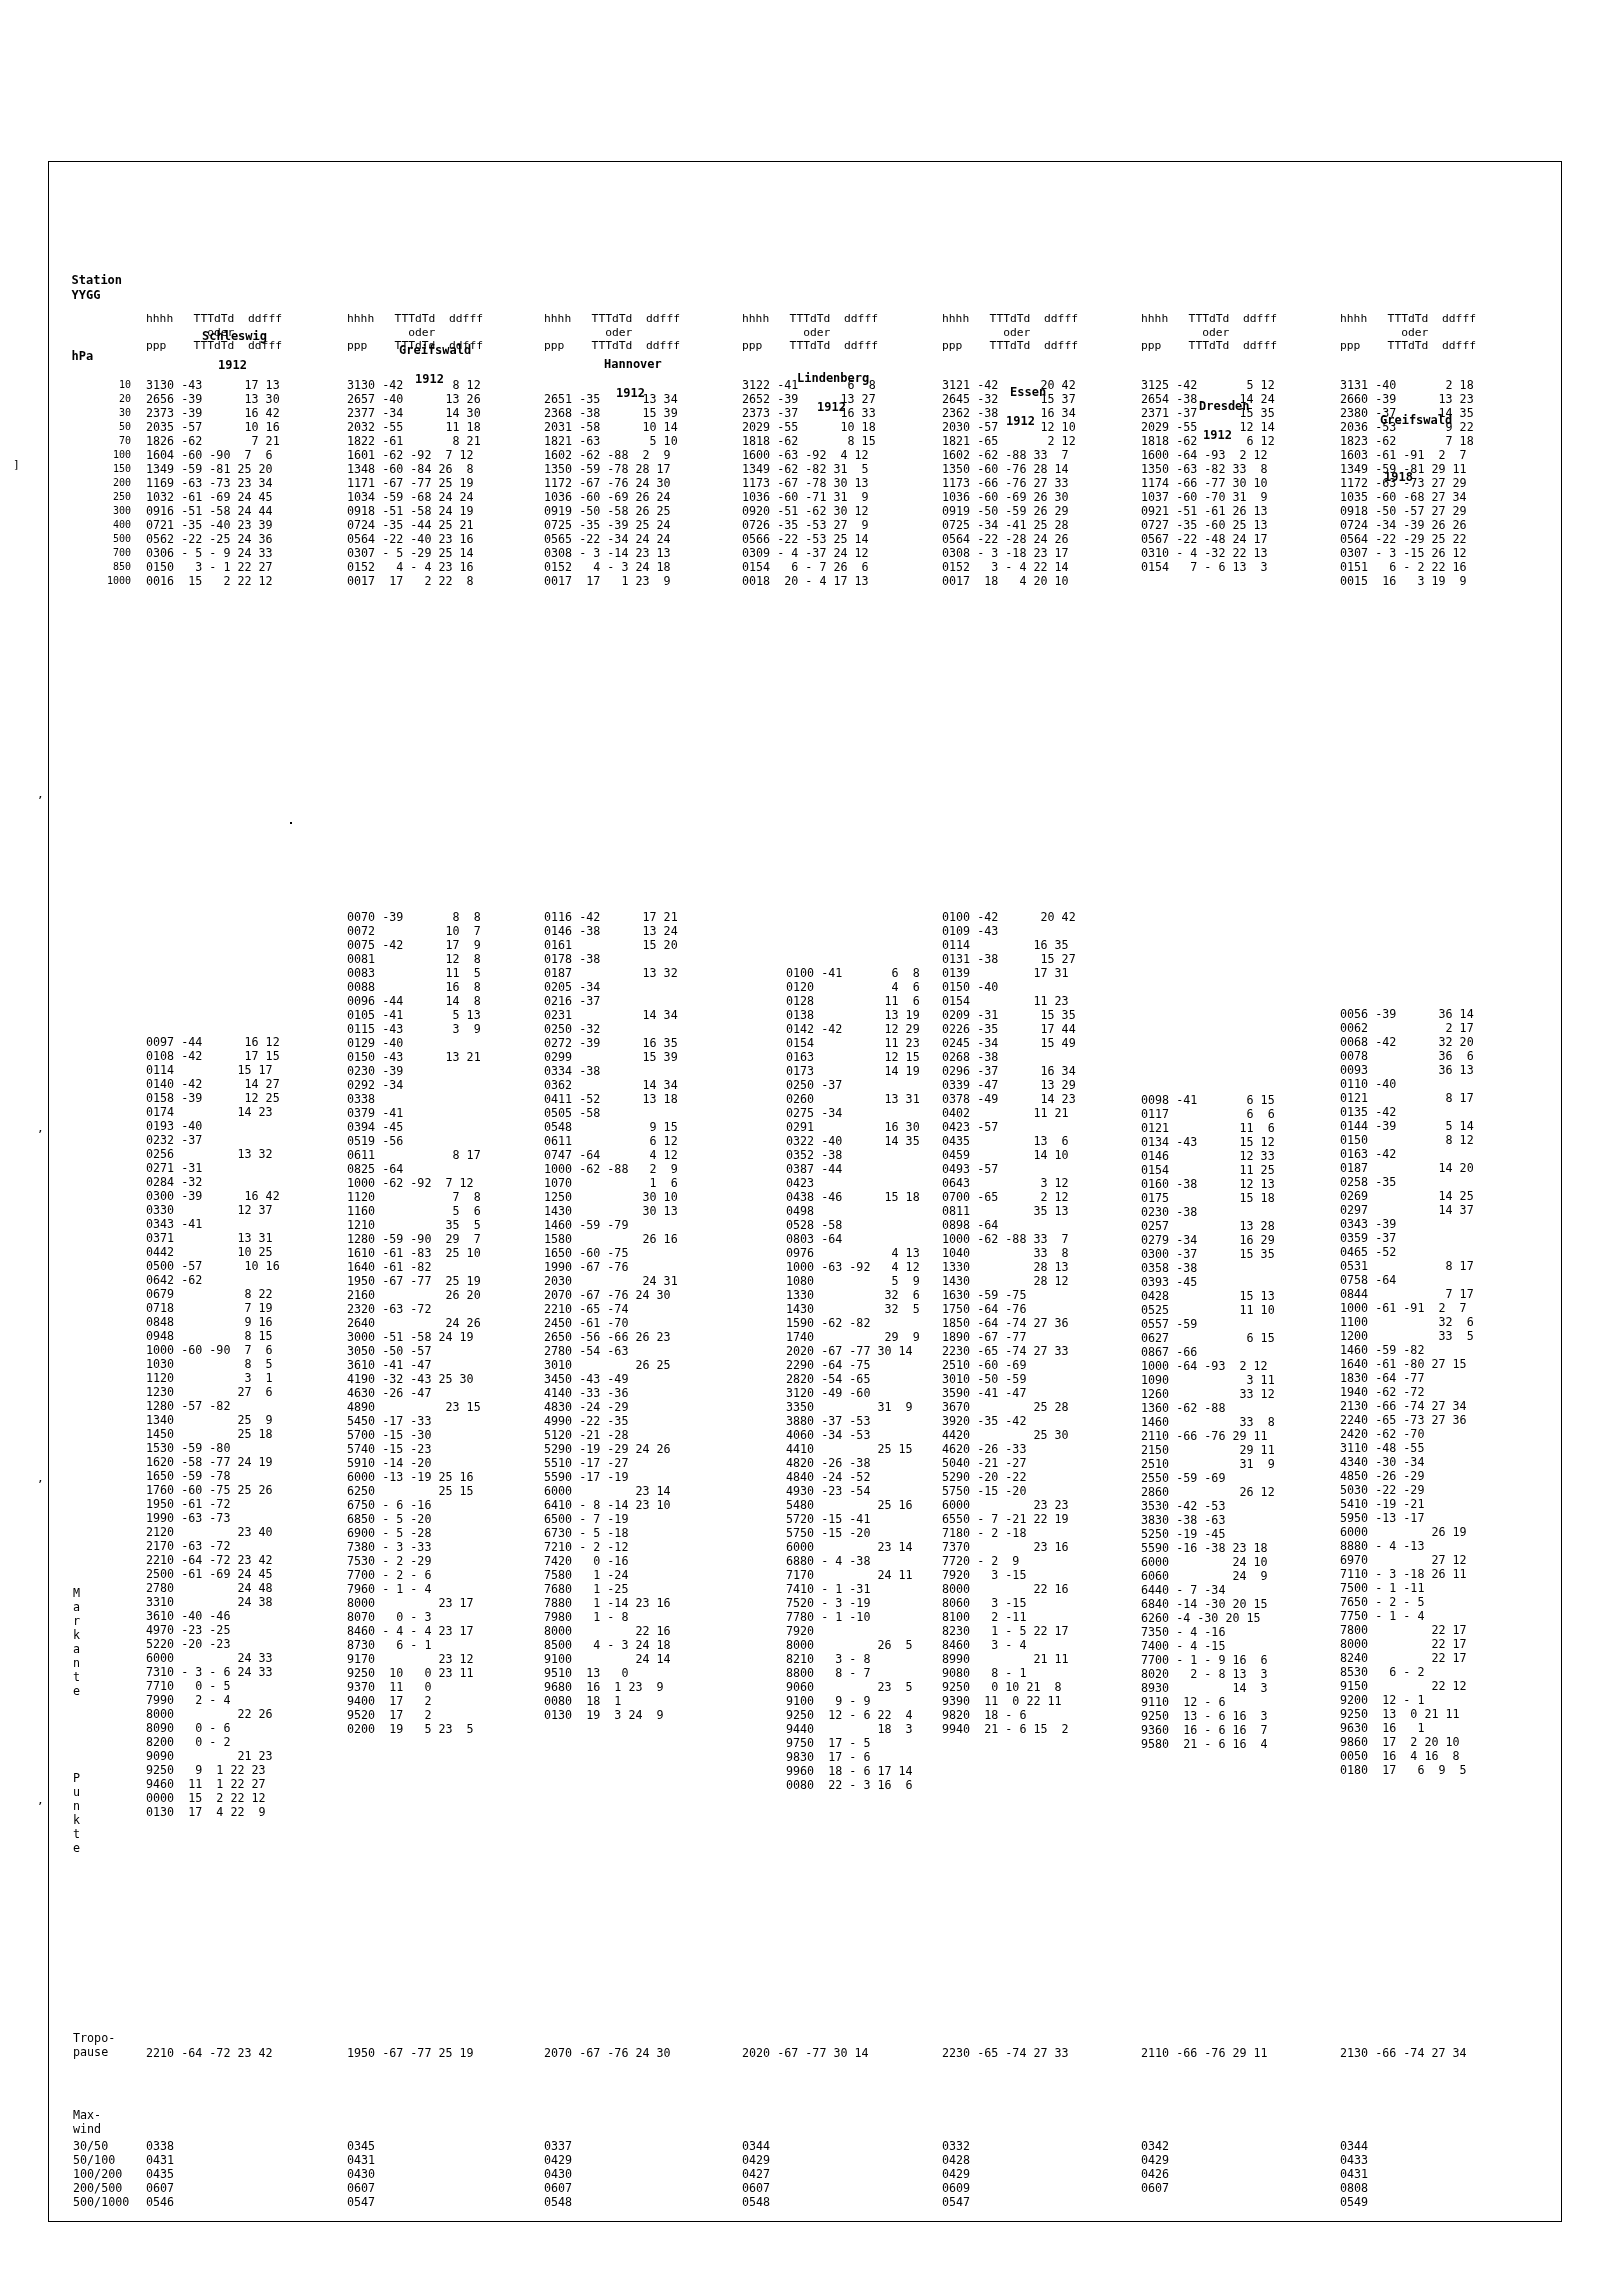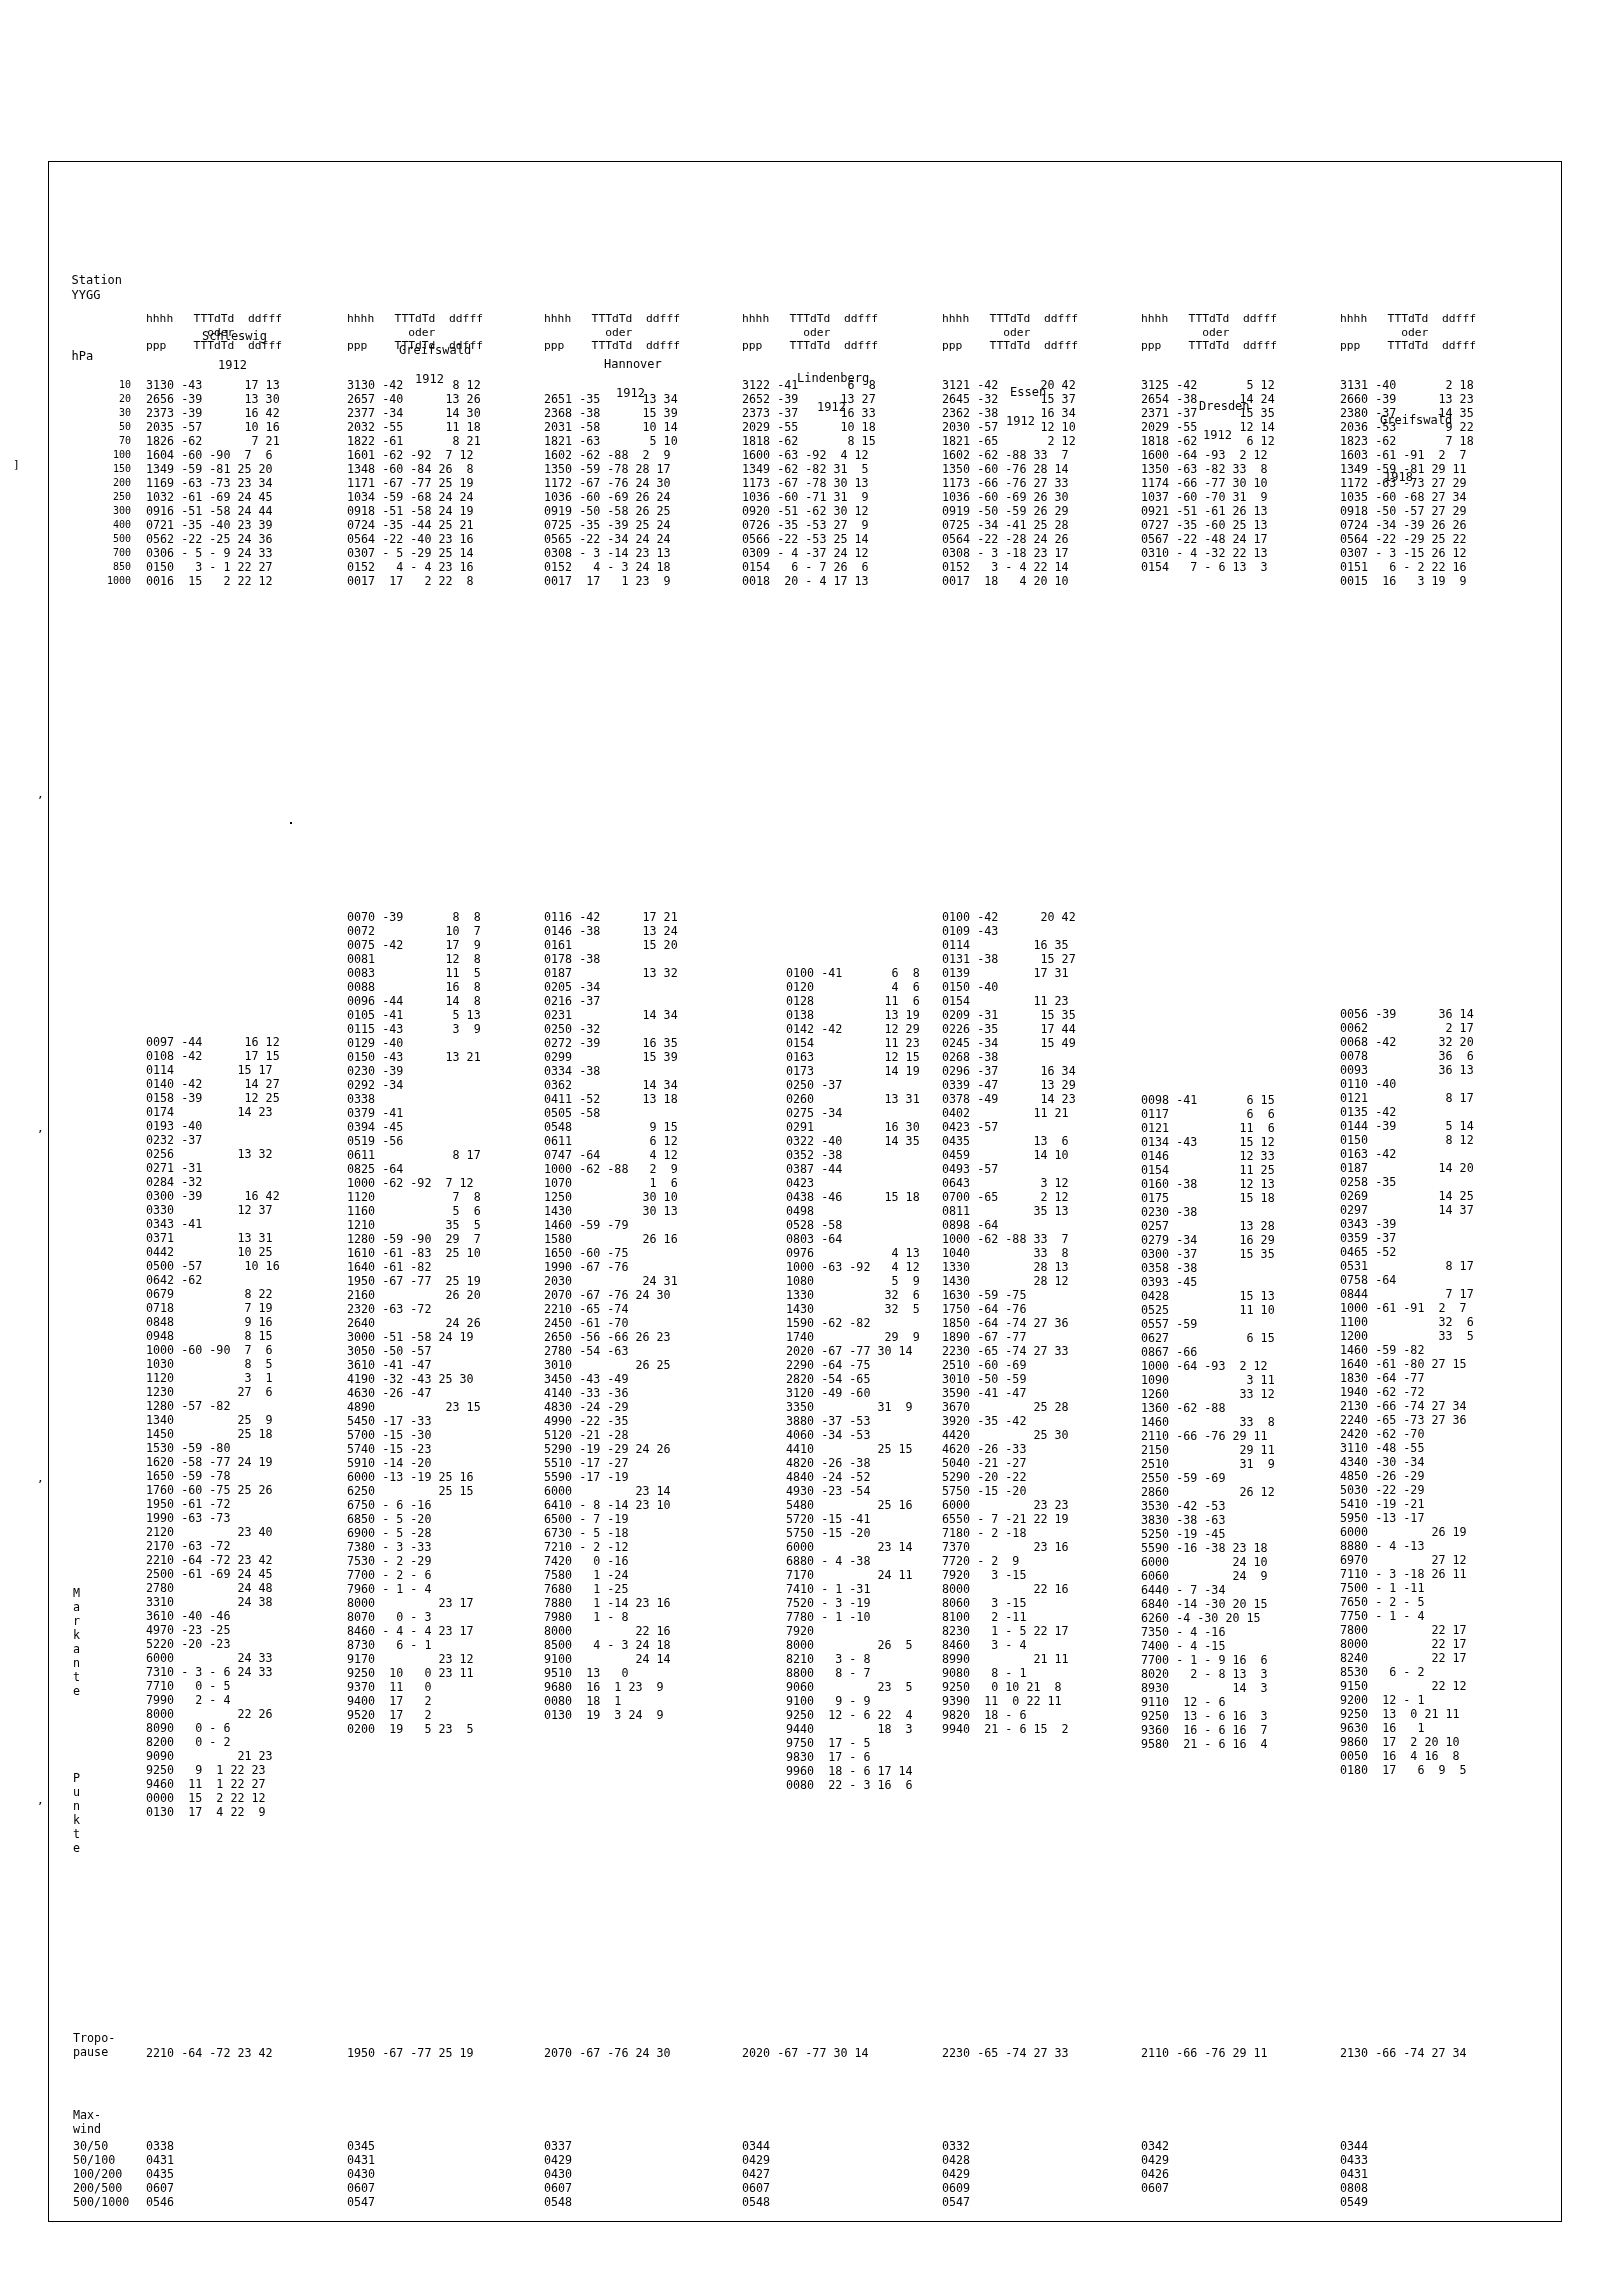--- a/index.html
+++ b/index.html
@@ -5,21 +5,21 @@
   html,body{margin:0;padding:0;background:#ffffff;}
   body{width:1609px;height:2295px;font-family:"DejaVu Sans Mono","Liberation Mono",monospace;color:#000;}
   .page{position:relative;width:1609px;height:2295px;background:#fff;}
   .sheet{position:absolute;left:48px;top:161px;width:1512px;height:2059px;border:1.6px solid #000;background:#fff;}
   .inner{position:relative;width:100%;height:100%;}
   .mono{font-family:"DejaVu Sans Mono","Liberation Mono",monospace;white-space:pre;}
   .hdrline{position:absolute;top:29px;left:0;width:100%;font-size:12px;letter-spacing:0.4px;}
   .hdr-j{position:absolute;left:22.5px;}
   .hdr-t{position:absolute;left:434px;}
   .hdr-n{position:absolute;left:1170px;}
-  .stationrow{position:absolute;top:97px;left:0;width:100%;font-size:12px;}
+  .stationrow{position:absolute;top:97px;left:0;width:100%;font-size:12px;font-weight:bold;}
   .lbl-station{position:absolute;left:22.5px;}
   .lbl-yygg{position:absolute;left:22.5px;top:29px;}
   .lbl-hpa{position:absolute;left:22.5px;top:90px;}
   .st{position:absolute;text-align:left;}
   .st .name{position:absolute;white-space:pre;}
   .st .yy{position:absolute;top:29px;white-space:pre;}
   .colhdr{position:absolute;top:61px;font-size:11.3px;white-space:pre;line-height:13.7px;}
   .block{position:absolute;font-size:11.7px;line-height:14px;white-space:pre;}
   .leftlabels{position:absolute;font-size:10px;line-height:14px;white-space:pre;}
   .edgemarks{position:absolute;left:0;top:0;width:48px;height:2295px;}

